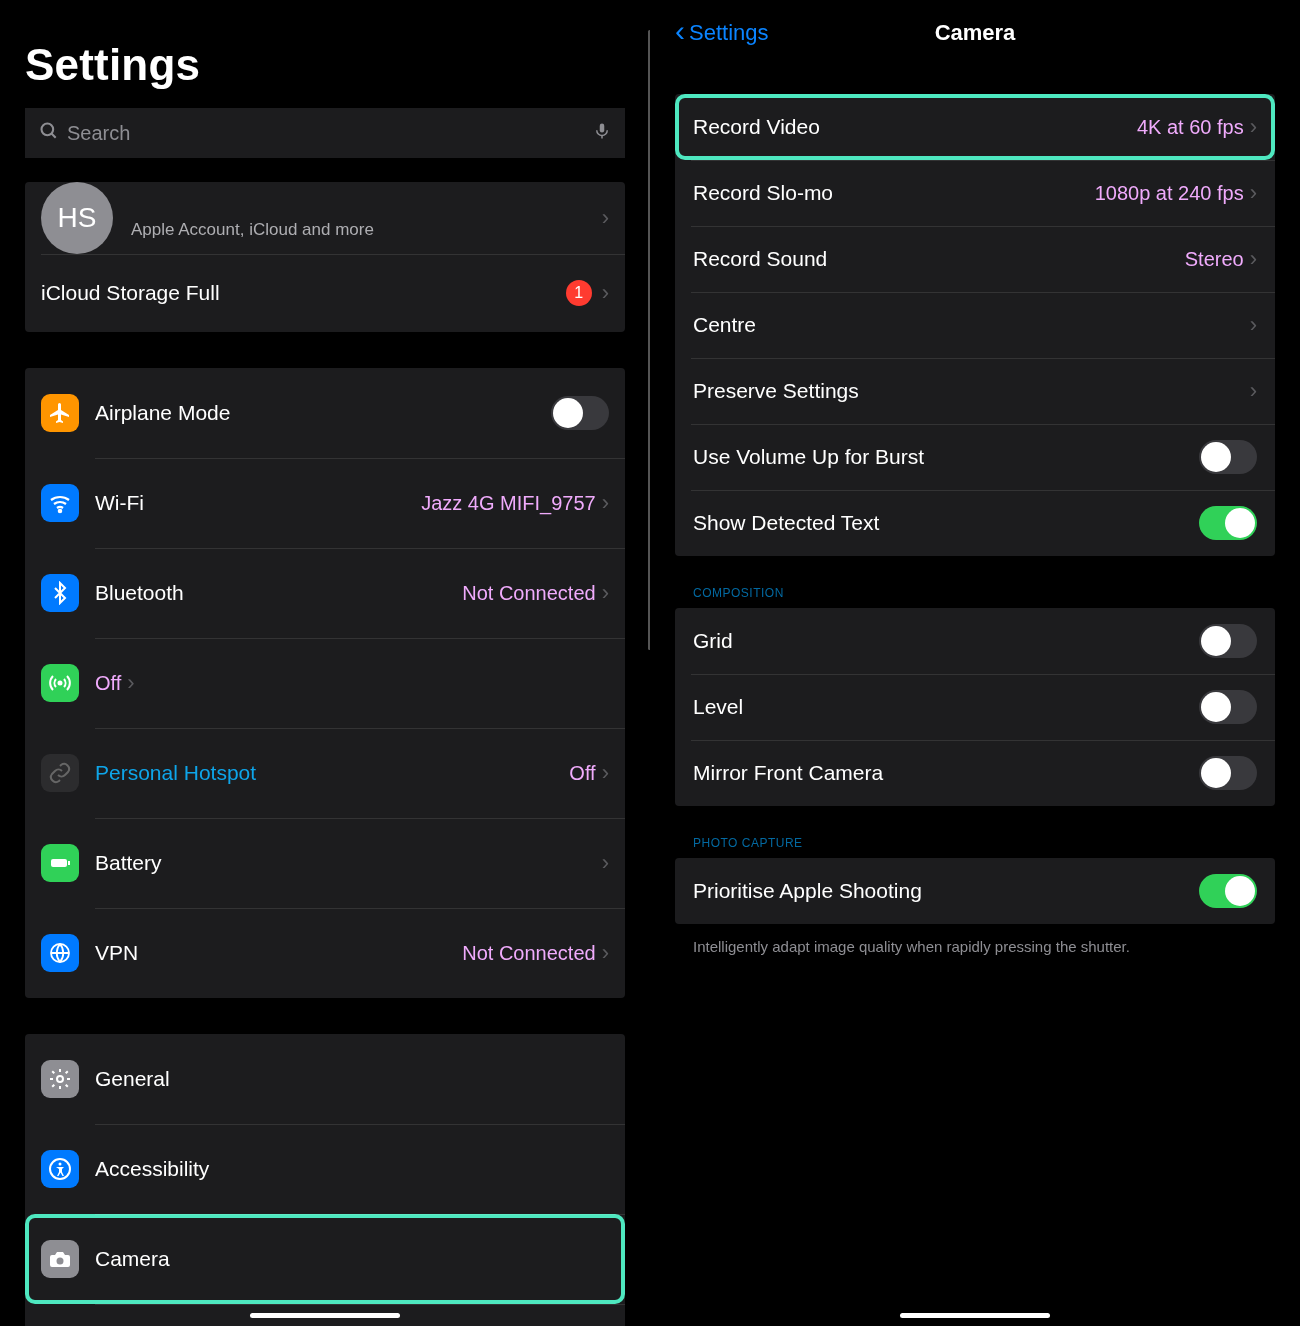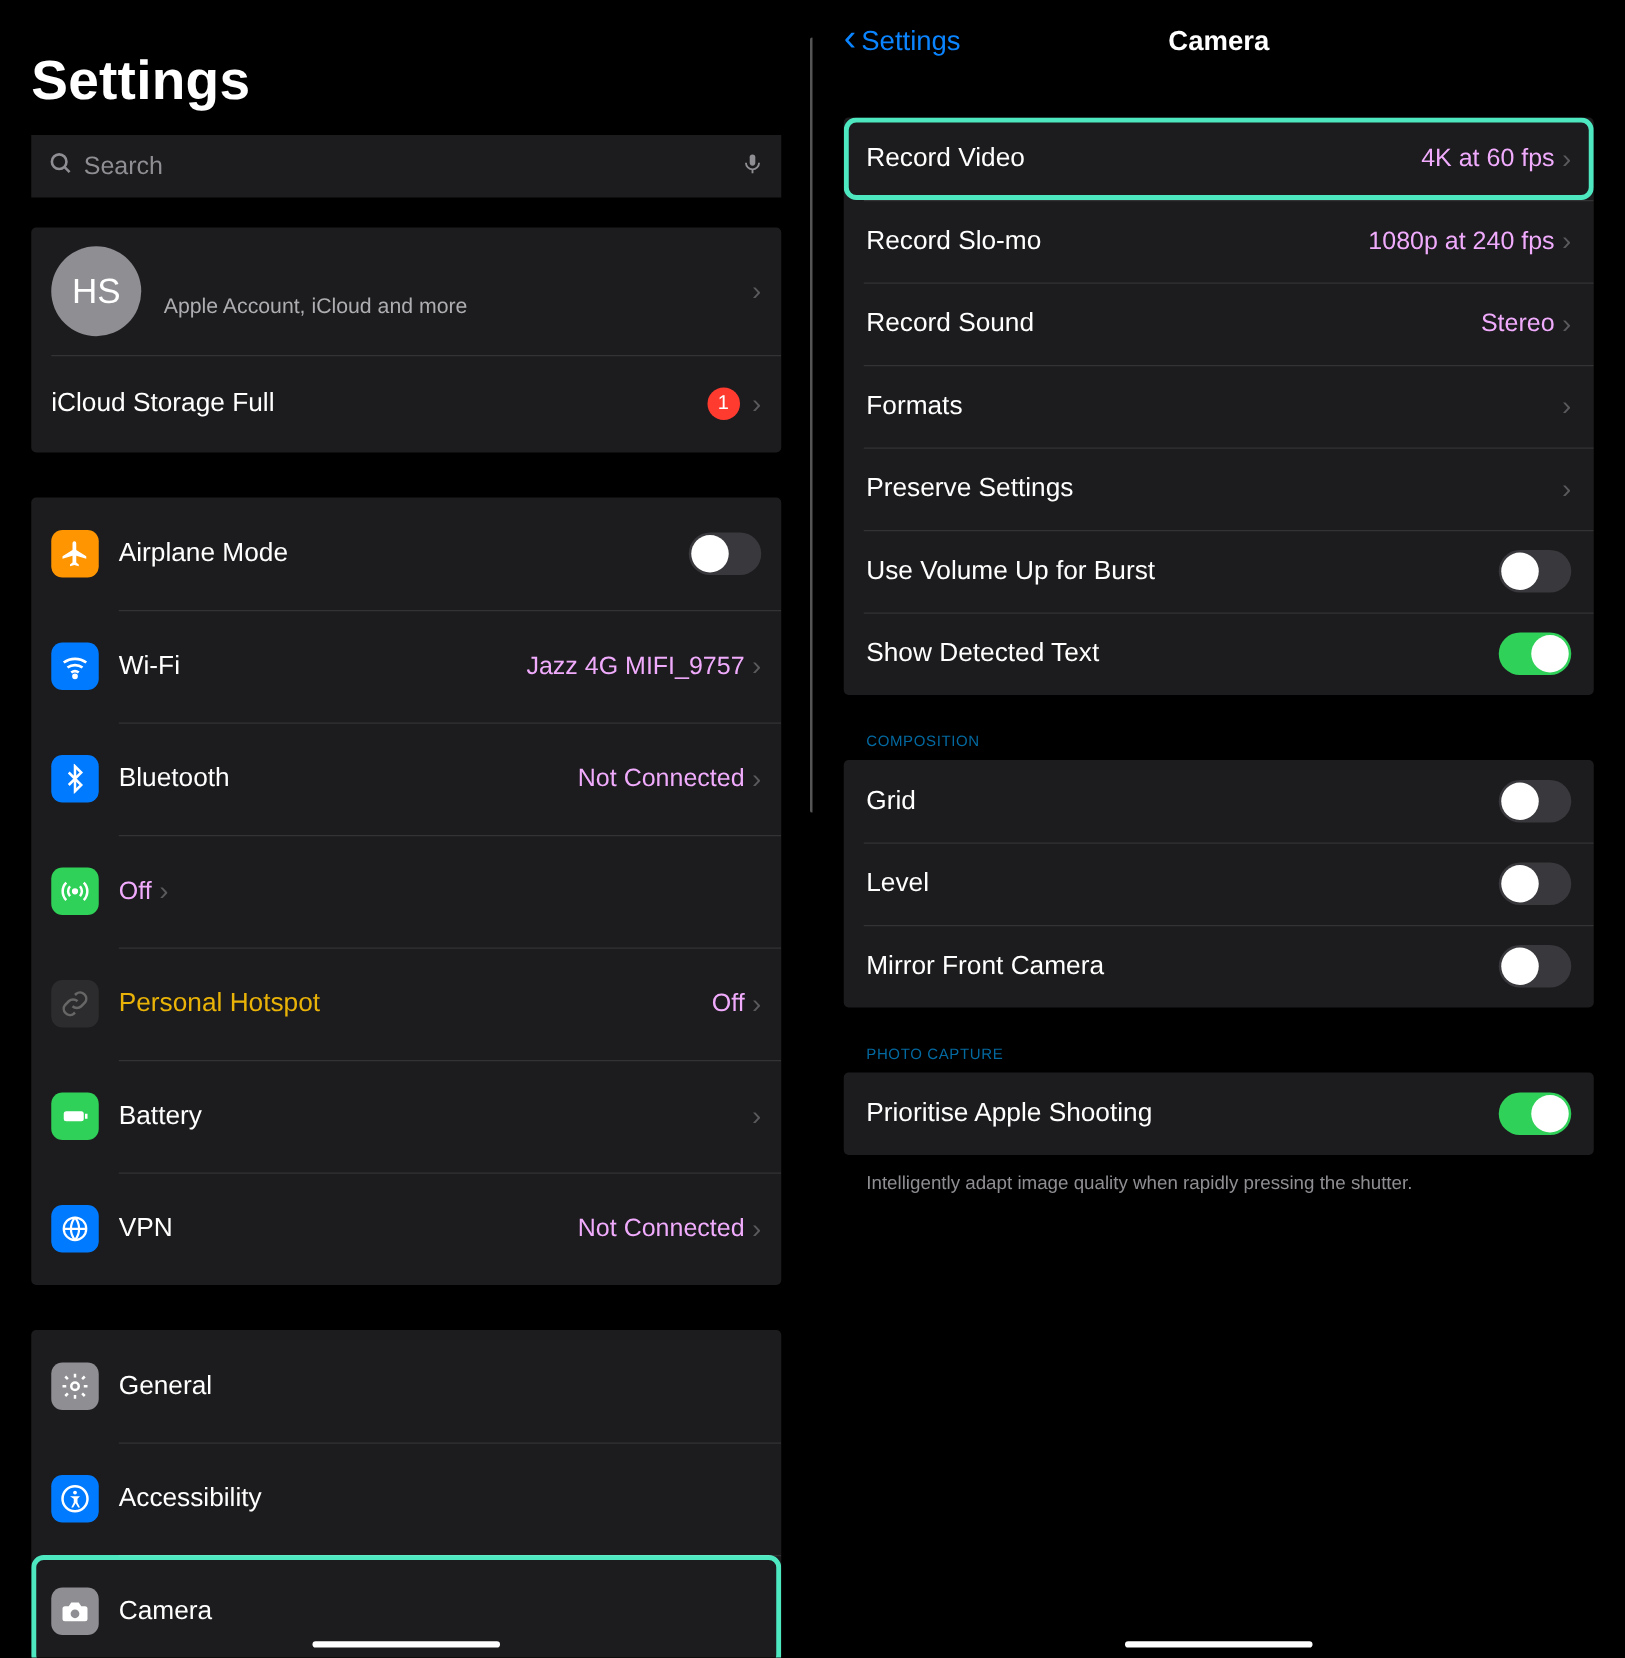--- a/index.html
+++ b/index.html
@@ -62,40 +62,40 @@
   .row + .row::before {
     content: "";
     position: absolute;
     left: 70px;
     right: 0;
     top: 0;
     height: 1px;
     background: rgba(255,255,255,0.1);
   }
   .row.noicon + .row.noicon::before { left: 16px; }
-  .row.account { padding: 15px 16px; }
+  .row.account { padding: 0 16px; }
   .row.account + .row::before { left: 16px; }
   .avatar {
     width: 72px; height: 72px; border-radius: 50%;
     background: #8e8e93;
     display: flex; align-items: center; justify-content: center;
     font-size: 28px; font-weight: 500; color: #fff;
     margin-right: 18px;
   }
   .acct-text { flex: 1; }
   .acct-sub { color: #aeaeb2; font-size: 17px; margin-top: 24px; }
   .icon-box {
     width: 38px; height: 38px; border-radius: 9px;
     display: flex; align-items: center; justify-content: center;
     margin-right: 16px;
     flex-shrink: 0;
   }
   .icon-box svg { width: 24px; height: 24px; }
   .label { font-size: 21px; flex: 1; }
-  .label.dim { color: #eab308; }
+  .label.dim { color: #0ea5e9; }
   .value { color: #f0abfc; font-size: 20px; margin-right: 6px; }
   .chev { color: #5a5a5e; font-size: 22px; }
   .badge {
     background: #ff3b30; color: #fff; border-radius: 50%;
     width: 26px; height: 26px; font-size: 16px;
     display: flex; align-items: center; justify-content: center;
     margin-right: 10px;
   }
   .toggle {
     width: 58px; height: 34px; border-radius: 17px;
@@ -354,21 +354,21 @@
         <span class="label">Record Slo-mo</span>
         <span class="value">1080p at 240 fps</span>
         <span class="chev">›</span>
       </div>
       <div class="row noicon">
         <span class="label">Record Sound</span>
         <span class="value">Stereo</span>
         <span class="chev">›</span>
       </div>
       <div class="row noicon">
-        <span class="label">Formats</span>
+        <span class="label">Centre</span>
         <span class="chev">›</span>
       </div>
       <div class="row noicon">
         <span class="label">Preserve Settings</span>
         <span class="chev">›</span>
       </div>
       <div class="row noicon">
         <span class="label">Use Volume Up for Burst</span>
         <div class="toggle off">
           <div class="knob"></div>

